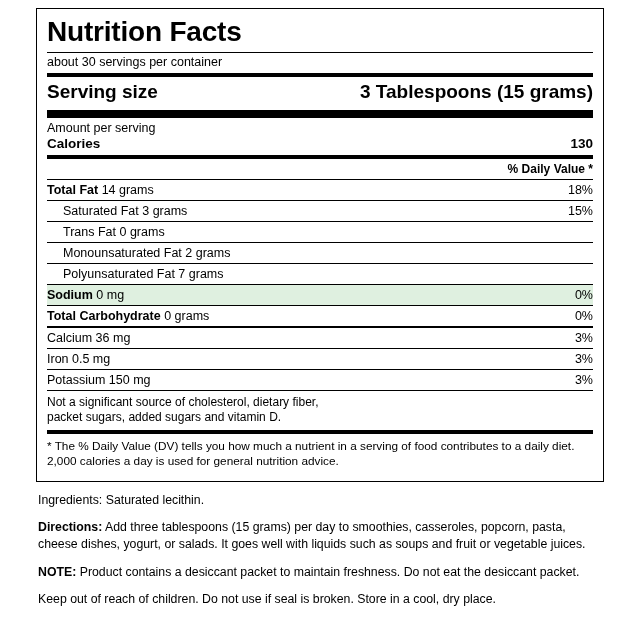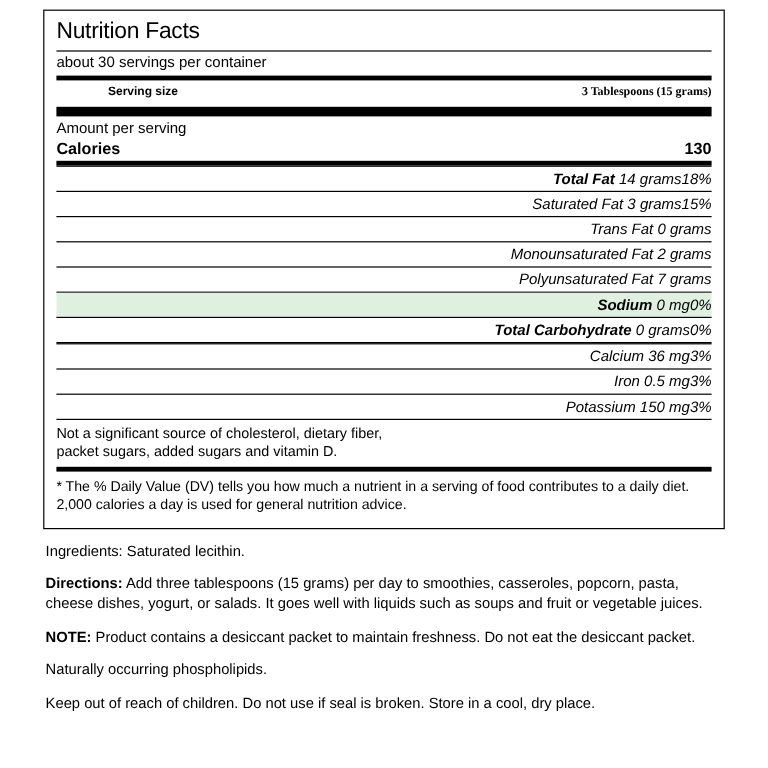--- a/index.html
+++ b/index.html
@@ -23,22 +23,22 @@
   }
 
   
   .nf-panel {
     border: 1px solid #000;
     box-sizing: border-box;
     padding: 6px 10px 8px 10px;
     background: #fff;
   }
   .nf-title {
-    font-size: 19px;
-    font-weight: normal;
+    font-size: 28px;
+    font-weight: bold;
     letter-spacing: -0.2px;
     line-height: 1.1;
     margin: 2px 0 4px 0;
   }
   .rule-thick {
     border-bottom: 8px solid #000;
     margin: 3px 0 0 0;
   }
   .rule-med {
     border-bottom: 4px solid #000;
@@ -55,27 +55,26 @@
   }
 
   .row {
     display: flex;
     justify-content: space-between;
     align-items: baseline;
     font-size: 12.5px;
     padding: 3px 0 3px 0;
   }
   .row .left { text-align: left; }
-  .row .right { text-align: right; white-space: nowrap; font-family: Liberation Serif, serif; }
+  .row .right { text-align: right; white-space: nowrap; }
 
   .serving-size-row {
     font-weight: bold;
-    font-size: 10px;
+    font-size: 19px;
     padding: 4px 0 4px 0;
-    margin-left: 43px;
   }
 
   .cal-block {
     display: flex;
     justify-content: space-between;
     align-items: flex-end;
     padding: 3px 0 2px 0;
   }
   .cal-left {
     font-size: 12.5px;
@@ -93,25 +92,24 @@
   .dv-head {
     display: flex;
     justify-content: flex-end;
     font-size: 12px;
     font-weight: bold;
     padding: 3px 0 3px 0;
   }
 
   .nutrient {
     display: flex;
-    justify-content: flex-end;
+    justify-content: space-between;
     align-items: baseline;
     font-size: 12.5px;
     padding: 3px 0 3px 0;
-    font-style: italic;
   }
   .nutrient .name b { font-weight: bold; }
   .indent1 { padding-left: 16px; }
   .highlight { background: #dff0e0; }
 
   .footnote-small {
     font-size: 12px;
     line-height: 1.25;
     padding: 4px 0 5px 0;
   }
@@ -156,20 +154,23 @@
     <div class="cal-block">
       <div class="cal-left">
         <span class="amt">Amount per serving</span>
         <span class="cal-word">Calories</span>
       </div>
       <div class="cal-value">130</div>
     </div>
 
     <div class="rule-med"></div>
 
+    <div class="dv-head">
+      <span>% Daily Value *</span>
+    </div>
 
     <div class="rule-thin"></div>
 
     <div id="nutrient-list">
         <div class="nutrient">
           <span class="name"><b>Total Fat</b> 14 grams</span>
           <span class="right">18%</span>
         </div>
         <div class="rule-thin"></div>
         <div class="nutrient">
@@ -235,19 +236,18 @@
     <p>Ingredients: Saturated lecithin.</p>
 
     <p>
       <b>Directions:</b><span> Add three tablespoons (15 grams) per day to smoothies, casseroles, popcorn, pasta, cheese dishes, yogurt, or salads. It goes well with liquids such as soups and fruit or vegetable juices.</span>
     </p>
 
     <p>
       <b>NOTE:</b><span> Product contains a desiccant packet to maintain freshness. Do not eat the desiccant packet.</span>
     </p>
 
-    <p>Naturally occurring phospholipids.</p>
 
     <p>Keep out of reach of children. Do not use if seal is broken. Store in a cool, dry place.</p>
 
   </div>
 
 </div>
 
 </body></html>

